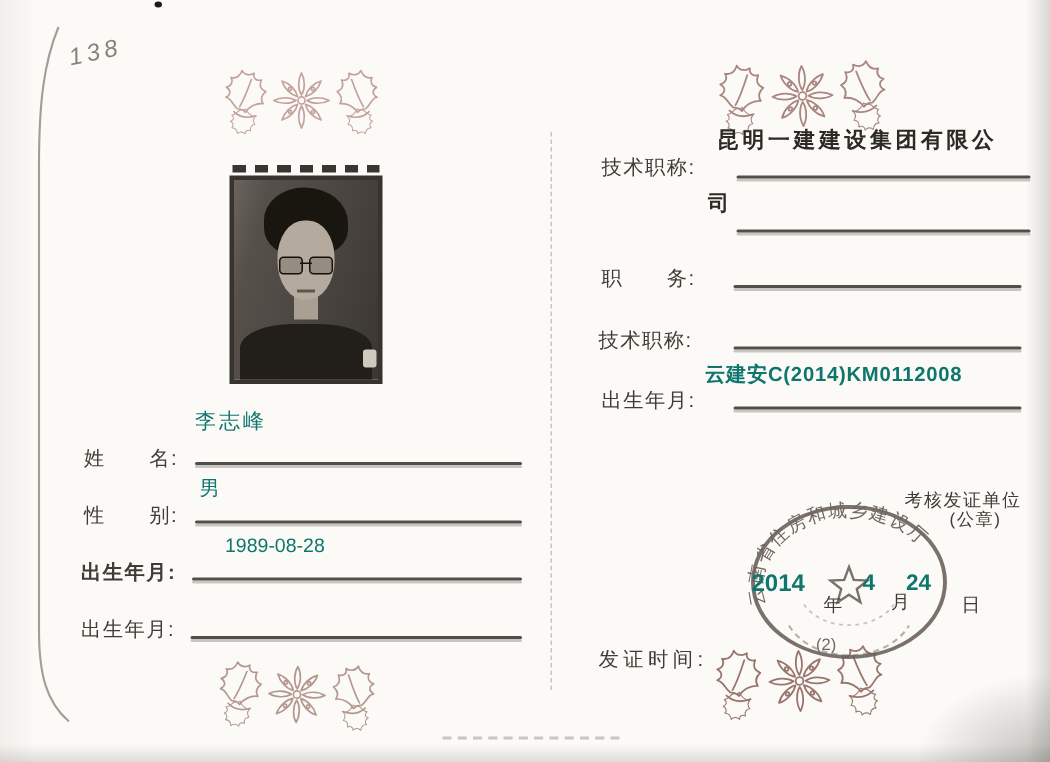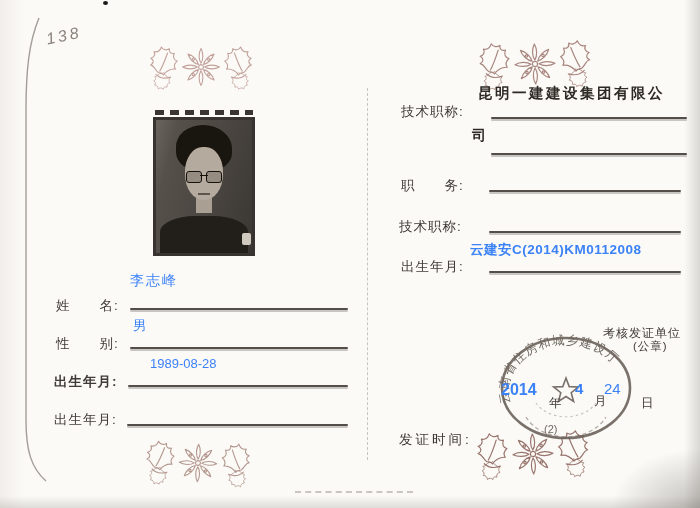--- a/index.html
+++ b/index.html
@@ -40,36 +40,36 @@
   .ph-glasses .lens{position:absolute;top:0;width:40%;height:100%;border:1.5px solid #14110d;border-radius:3px;background:rgba(60,56,50,.25);}
   .ph-glasses .l1{left:0;} .ph-glasses .l2{right:0;}
   .ph-glasses .bridge{position:absolute;left:38%;top:40%;width:24%;height:0;border-top:1.5px solid #14110d;}
   .ph-mouth{position:absolute;left:44%;top:55%;width:12%;height:0;border-top:2px solid #5e554b;}
   .ph-neck{position:absolute;left:42%;top:58%;width:16%;height:12%;background:#a99f92;}
   .ph-body{position:absolute;left:4%;bottom:-2%;width:92%;height:30%;background:#221f1b;border-radius:40% 40% 0 0;}
   .ph-notch{position:absolute;right:1%;bottom:6%;width:9%;height:9%;background:#cfc9c0;border-radius:2px;}
 
   
   .lbl{position:absolute;font-size:13.5px;letter-spacing:1px;color:#403b36;white-space:pre;}
-  .val{position:absolute;font-size:13px;color:#3b82f6;white-space:pre;}
+  .val{position:absolute;font-size:13px;color:#0f766e;white-space:pre;}
   .uline{position:absolute;height:2px;background:#544e48;box-shadow:0 2px 0 rgba(84,78,72,.30);border-radius:1px;}
 
   .company-val{left:478px;top:84px;font-size:14.5px;font-weight:600;letter-spacing:2.5px;color:#2d2925;}
   .company-val2{left:472px;top:127px;font-size:14px;font-weight:600;color:#2d2925;}
   .cert-val{left:470px;top:241px;font-size:13.5px;font-weight:600;letter-spacing:.5px;}
 
   .issuer-lbl{left:579px;top:325px;font-size:12px;letter-spacing:1px;z-index:3;margin-left:24px;}
   .seal-note{left:633px;top:339px;font-size:11.5px;z-index:3;}
 
   .date-lbl{left:399px;top:389px;font-size:13.5px;letter-spacing:3px;margin-top:42px;}
   .d-year{left:501px;top:381px;font-size:16px;font-weight:700;z-index:3;text-align:right;}
   .d-yu{left:549px;top:395px;font-size:12.5px;z-index:3;}
   .d-month{left:575px;top:380px;font-size:15px;font-weight:700;z-index:3;}
   .d-mu{left:594px;top:393px;font-size:12.5px;z-index:3;}
-  .d-day{left:604px;top:380px;font-size:15px;font-weight:400;z-index:3;}
+  .d-day{left:604px;top:380px;font-size:15px;font-weight:700;z-index:3;}
   .d-du{left:641px;top:395px;font-size:12.5px;z-index:3;}
 
   .stamp{position:absolute;left:496px;top:331px;width:142px;height:114px;z-index:2;opacity:.88;}
 </style>
 </head>
 <body>
 
 <div class="scan">
 
   <svg width="0" height="0" style="position:absolute">

